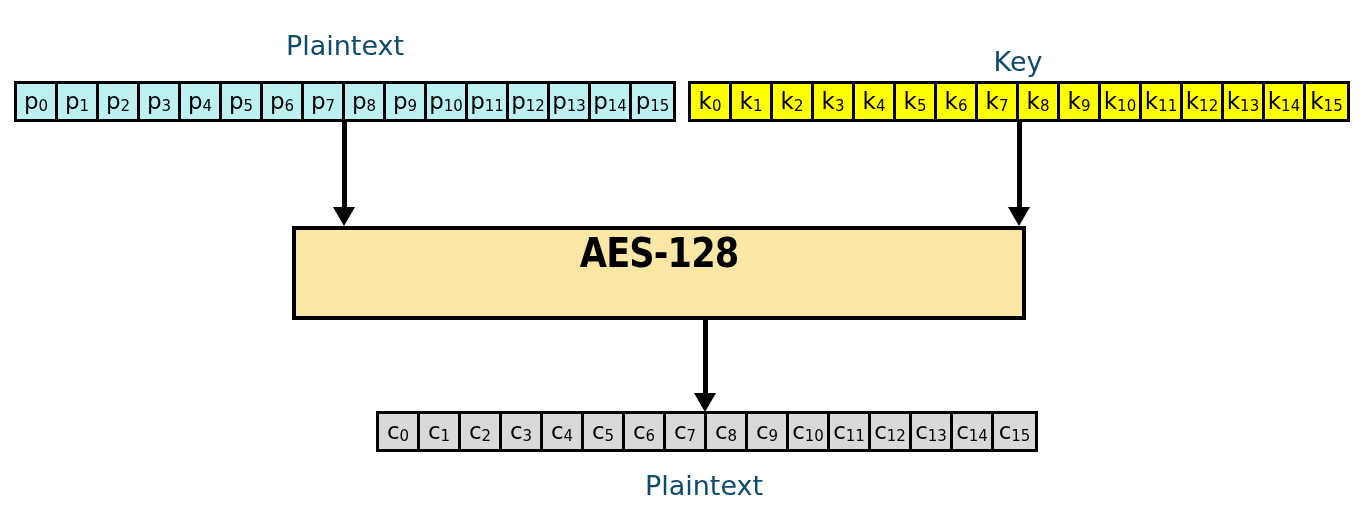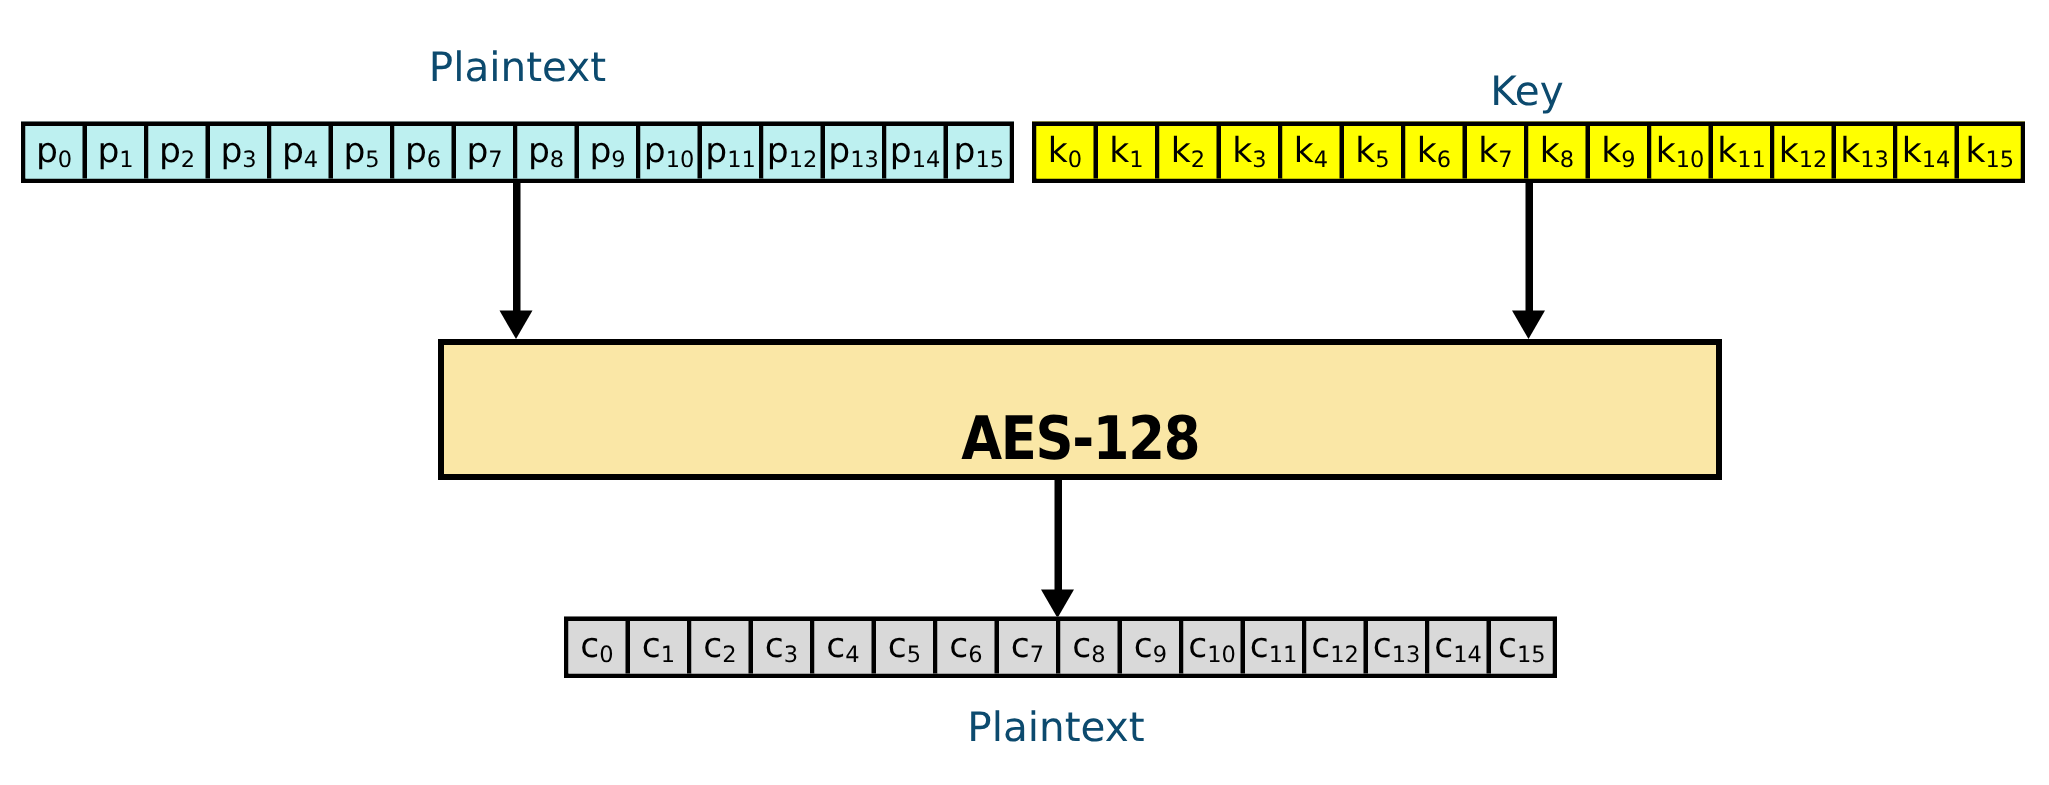--- a/index.html
+++ b/index.html
@@ -88,27 +88,27 @@
     top: 411px;
     background: #D9D9D9;
   }
   #ciphertext-row .cell { background: #D9D9D9; }
 
   
   #aes-box {
     position: absolute;
     left: 292px;
     top: 226px;
-    width: 856px;
+    width: 734px;
     height: 94px;
     box-sizing: border-box;
     background: #FAE7A6;
     border: 4px solid #000000;
     display: flex;
-    align-items: flex-end;
+    align-items: flex-start;
     justify-content: center;
   }
   #aes-box-label {
     font-family: "DejaVu Sans", "Liberation Sans", sans-serif;
     font-weight: bold;
     font-size: 40px;
     letter-spacing: -1px;
     transform: scaleX(0.88);
     color: #000000;
     white-space: nowrap;

